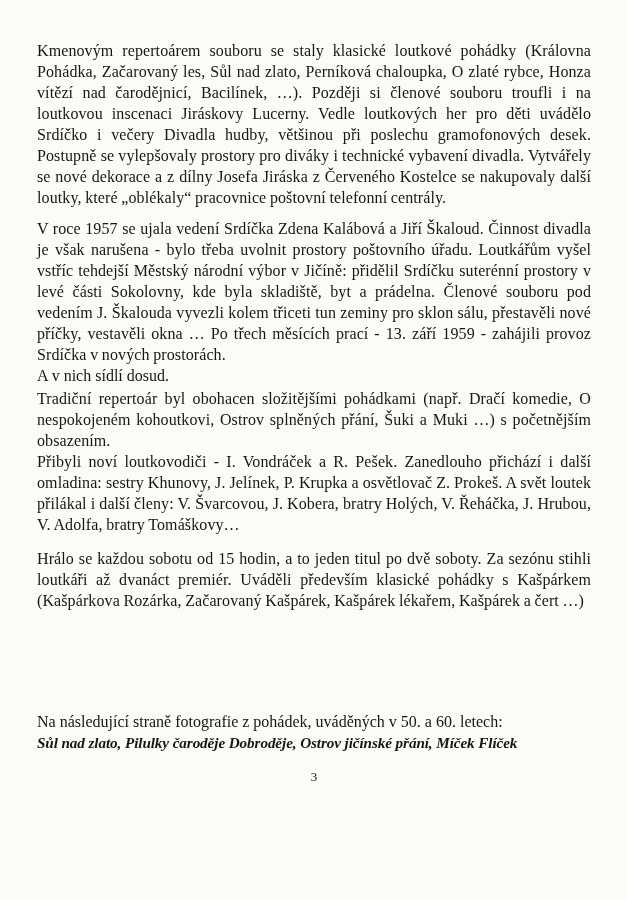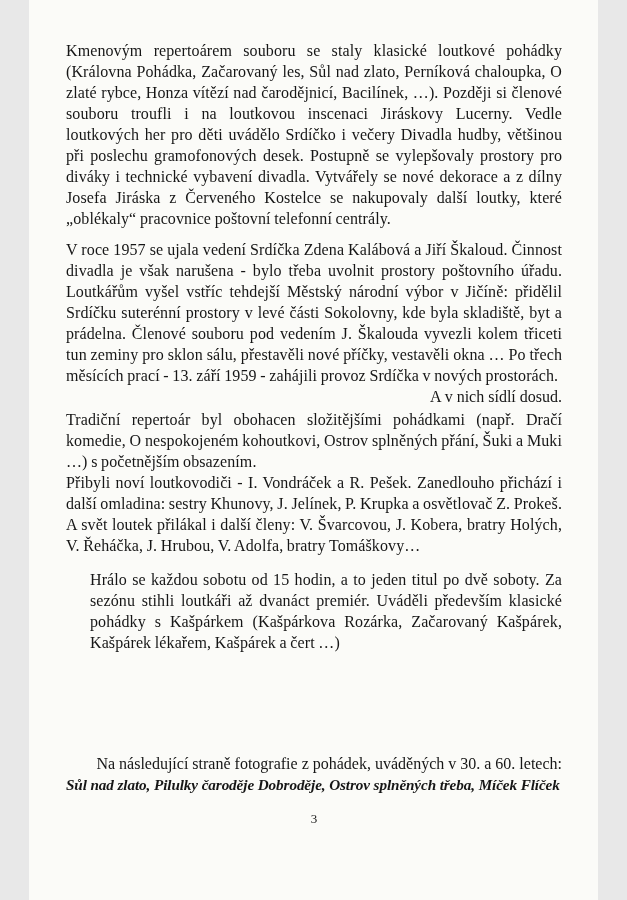--- a/index.html
+++ b/index.html
@@ -2,45 +2,45 @@
 <html lang="cs"><head>
 <meta charset="utf-8">
 <style>
   html, body {
     margin: 0;
     padding: 0;
     background: #e8e8e8;
   }
   .page {
     position: relative;
-    width: 569px;
+    width: 627px;
     height: 900px;
     margin: 0 auto;
     background: #fbfbf8;
     color: #161616;
     font-family: "Liberation Serif", "DejaVu Serif", serif;
     box-sizing: border-box;
     padding: 40px 36px 0 37px;
     overflow: hidden;
   }
   .para {
     font-size: 16px;
     line-height: 21px;
     text-align: justify;
     word-spacing: -0.5px;
     letter-spacing: 0.1px;
   }
   .line {
     font-size: 16px;
     line-height: 21px;
-    text-align: right;
+    text-align: left;
   }
   .sec-1957   { margin-top: 10px; }
   .sec-trad   { margin-top: 2px; }
-  .sec-hralo  { margin-top: 13px; margin-left: 24px; }
+  .sec-hralo  { margin-top: 13px; }
   .sec-footer { margin-top: 100px; }
   .footer-titles {
     font-weight: bold;
     font-style: italic;
     font-size: 15.2px;
     line-height: 21px;
     letter-spacing: -0.1px;
     white-space: nowrap;
     overflow: hidden;
   }
@@ -66,19 +66,19 @@
   <div class="sec-trad">
     <div class="para">Tradiční repertoár byl obohacen složitějšími pohádkami (např. Dračí komedie, O nespokojeném kohoutkovi, Ostrov splněných přání, Šuki a Muki …) s početnějším obsazením.</div>
     <div class="para">Přibyli noví loutkovodiči - I. Vondráček a R. Pešek. Zanedlouho přichází i další omladina: sestry Khunovy, J. Jelínek, P. Krupka a osvětlovač Z. Prokeš. A svět loutek přilákal i další členy: V. Švarcovou, J. Kobera, bratry Holých, V. Řeháčka, J. Hrubou, V. Adolfa, bratry Tomáškovy…</div>
   </div>
 
   <div class="sec-hralo">
     <div class="para">Hrálo se každou sobotu od 15 hodin, a to jeden titul po dvě soboty. Za sezónu stihli loutkáři až dvanáct premiér. Uváděli především klasické pohádky s Kašpárkem (Kašpárkova Rozárka, Začarovaný Kašpárek, Kašpárek lékařem, Kašpárek a čert …)</div>
   </div>
 
   <div class="sec-footer">
-    <div class="line">Na následující straně fotografie z pohádek, uváděných v 30. a 60. letech:</div>
-    <div class="footer-titles">Sůl nad zlato, Pilulky čaroděje Dobroděje, Ostrov splněných třeba, Míček Flíček</div>
+    <div class="line">Na následující straně fotografie z pohádek, uváděných v 50. a 60. letech:</div>
+    <div class="footer-titles">Sůl nad zlato, Pilulky čaroděje Dobroděje, Ostrov jičínské přání, Míček Flíček</div>
   </div>
 
   <div class="page-number">3</div>
 
 </div>
 
 </body></html>

